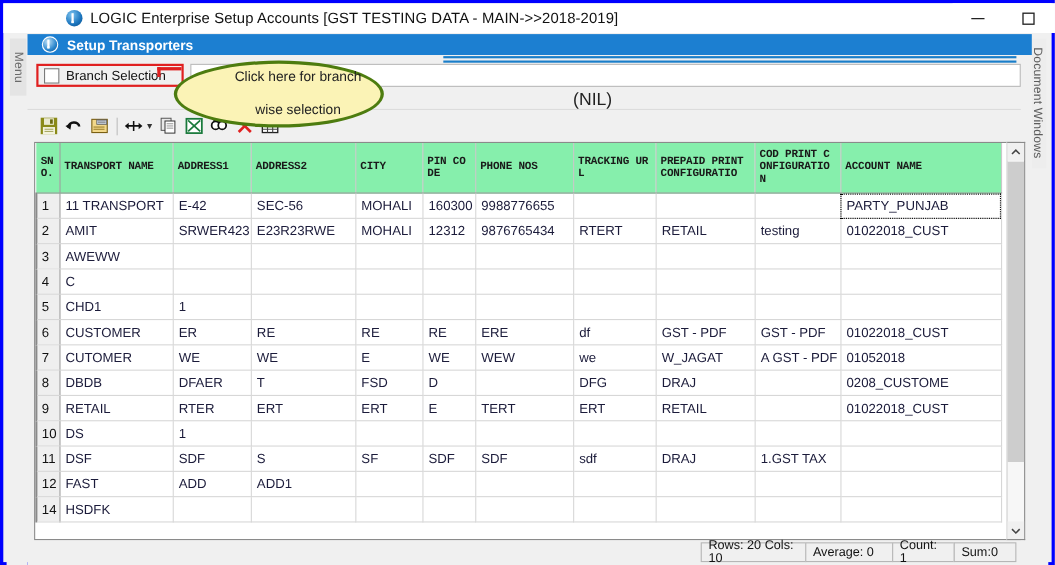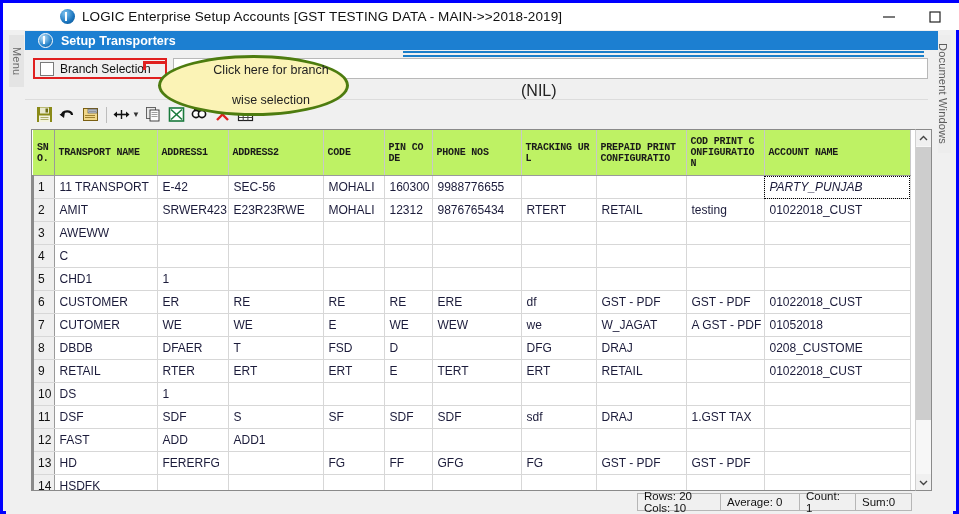--- a/index.html
+++ b/index.html
@@ -109,40 +109,40 @@
   .tb{width:23px;height:23px;display:flex;align-items:center;justify-content:center;flex:0 0 auto;}
   .tb-sep{width:1px;height:16px;background:#bdbdbd;margin:0 4px;flex:0 0 auto;}
   .tb-caret{font-size:8px;color:#333;margin-left:-2px;margin-right:2px;}
   
   .grid-wrap{
     position:absolute;left:6px;top:98px;width:897px;height:362px;
     background:#fff;border:1px solid #8a8a8a;box-sizing:border-box;overflow:hidden;
   }
   table.grid{border-collapse:collapse;table-layout:fixed;width:877px;}
   table.grid th{
-    background:#bef264;border-right:1px solid #c8c8c8;border-bottom:1px solid #9a9a9a;
+    background:#86efac;border-right:1px solid #c8c8c8;border-bottom:1px solid #9a9a9a;
     font-family:"Liberation Mono","DejaVu Sans Mono",monospace;
     font-size:10px;font-weight:bold;color:#1a1a1a;
     text-align:left;vertical-align:middle;padding:2px 4px;height:41px;
     white-space:normal;word-break:break-all;line-height:11px;letter-spacing:-0.2px;
   }
   table.grid th.sno{
     border-right:1px solid #9a9a9a;text-align:left;padding-left:4px;
   }
   table.grid td{
     border-right:1px solid #d7d7d7;border-bottom:1px solid #d7d7d7;
     font-size:12px;color:#1b1b3a;height:20px;padding:1px 5px;
     white-space:nowrap;overflow:hidden;background:#fff;
   }
   table.grid td.rowhdr{
     background:#efefef;color:#111;border-right:1px solid #9a9a9a;
     border-left:2px solid #8a8a8a;padding-left:4px;font-size:12px;
   }
   td.sel{
-    background:#fbfbdf;outline:1px dotted #000;outline-offset:-1px;font-style:italic;
+    background:#fbfbdf;outline:1px dotted #000;outline-offset:-1px;
   }
   
   .vscroll{
     position:absolute;right:6px;top:98px;width:17px;height:362px;
     background:#f7f7f7;border:1px solid #8a8a8a;border-left:1px solid #d0d0d0;box-sizing:border-box;
   }
   .vs-btn{width:15px;height:16px;display:flex;align-items:center;justify-content:center;background:#f0f0f0;}
   .vs-btn.bottom{position:absolute;bottom:0;left:0;}
   .vs-thumb{position:absolute;left:0;top:17px;width:15px;height:273px;background:#cdcdcd;}
   
@@ -335,21 +335,21 @@
           <col style="width:90px">
             <col style="width:78px">
             <col style="width:146px">
         </colgroup>
         <thead>
           <tr>
             <th class="sno">SN O.</th>
             <th>TRANSPORT NAME</th>
             <th>ADDRESS1</th>
             <th>ADDRESS2</th>
-            <th>CODE</th>
+            <th>CITY</th>
             <th>PIN CODE</th>
             <th>PHONE NOS</th>
             <th>TRACKING URL</th>
             <th>PREPAID PRINT CONFIGURATIO</th>
             <th>COD PRINT CONFIGURATION</th>
             <th>ACCOUNT NAME</th>
           </tr>
         </thead>
         <tbody id="grid-body">
             <tr>
@@ -502,33 +502,20 @@
               <td>ADD1</td>
               <td></td>
               <td></td>
               <td></td>
               <td></td>
               <td></td>
               <td></td>
               <td></td>
             </tr>
             <tr>
-              <td class="rowhdr">13</td>
-              <td>HD</td>
-              <td>FERERFG</td>
-              <td></td>
-              <td>FG</td>
-              <td>FF</td>
-              <td>GFG</td>
-              <td>FG</td>
-              <td>GST - PDF</td>
-              <td>GST - PDF</td>
-              <td></td>
-            </tr>
-            <tr>
               <td class="rowhdr">14</td>
               <td>HSDFK</td>
               <td></td>
               <td></td>
               <td></td>
               <td></td>
               <td></td>
               <td></td>
               <td></td>
               <td></td>
@@ -546,21 +533,21 @@
       </div>
       <div class="vs-thumb"></div>
       <div class="vs-btn bottom">
         <svg width="9" height="7" viewBox="0 0 9 7">
             <polyline points="1,2 4.5,5.5 8,2" fill="none" stroke="#444" stroke-width="1.4"></polyline>
           </svg>
       </div>
     </div>
 
     <div class="statusbar">
-      <div class="st-cell" style="width:84px">Rows: 20  Cols: 10</div>
+      <div class="st-cell" style="width:96px">Rows: 20  Cols: 10</div>
       <div class="st-cell" style="width:80px">Average: 0</div>
       <div class="st-cell" style="width:57px">Count: 1</div>
       <div class="st-cell" style="width:57px">Sum:0</div>
     </div>
 
   </div>
 
   <div class="callout-tail"></div>
   <div class="callout-tail2"></div>
   <div class="callout">

